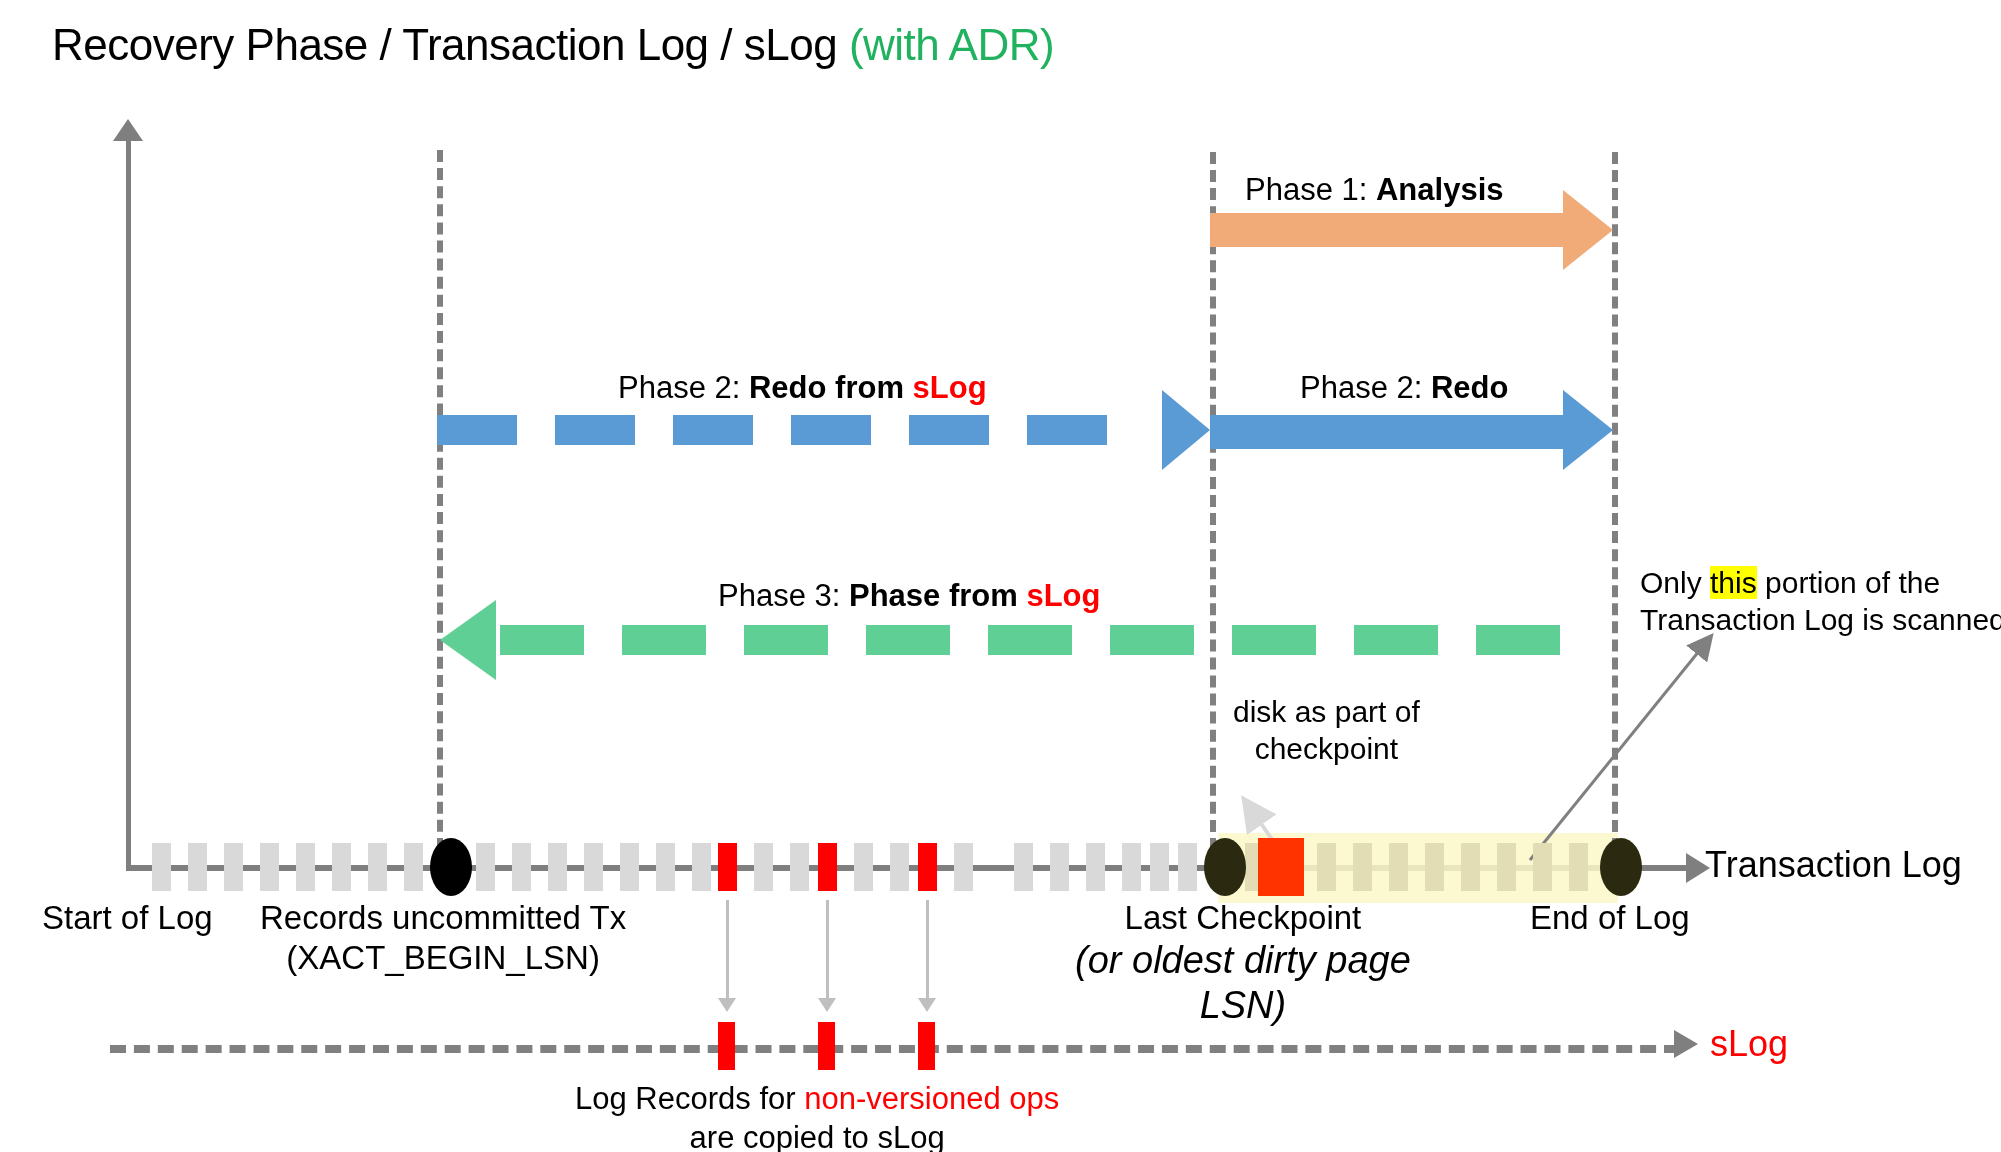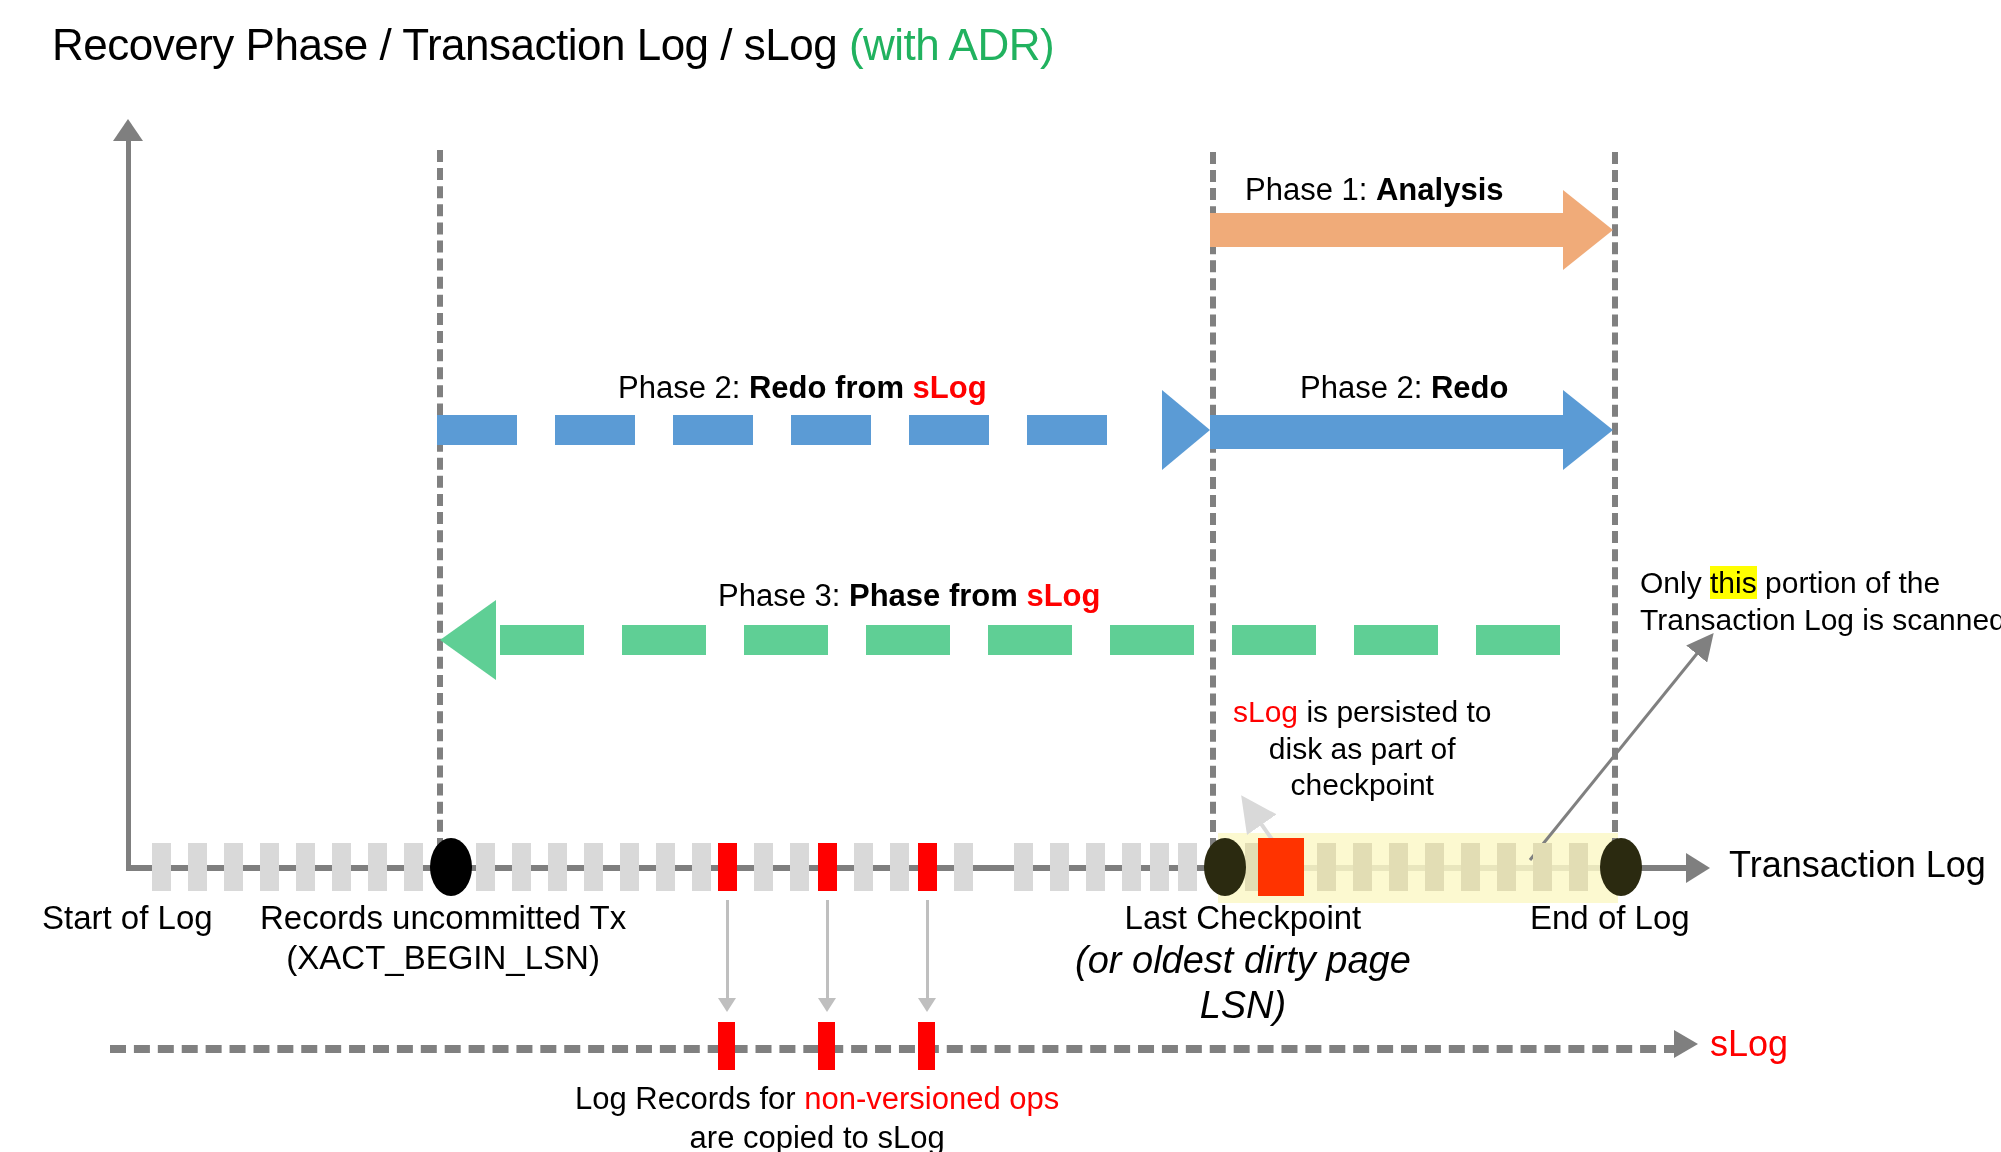--- a/index.html
+++ b/index.html
@@ -67,21 +67,21 @@
   .lr.orange{top:838px;width:46px;height:58px;background:#ff3300;}
   .dot{position:absolute;top:838px;width:42px;height:58px;border-radius:50%;background:#000;}
   .dot.dim{background:#2b2a10;}
   
   .cap{position:absolute;font-size:33px;text-align:center;line-height:1.2;white-space:nowrap;}
   .cap i{font-style:italic;font-size:38px;}
   #cap-start{left:42px;top:898px;}
   #cap-oldest{left:260px;top:898px;}
   #cap-ckpt{left:1075px;top:898px;}
   #cap-end{left:1530px;top:898px;}
-  #cap-txlog{left:1705px;top:843px;font-size:36px;margin-left:24px;}
+  #cap-txlog{left:1705px;top:843px;font-size:36px;}
   
   #slog-line{left:110px;top:1045px;width:1570px;height:0;border-top:8px dashed #808080;}
   #slog-head{left:1674px;top:1030px;width:0;height:0;
       border-top:14px solid transparent;border-bottom:14px solid transparent;
       border-left:24px solid #7f7f7f;}
   .slogmark{position:absolute;top:1022px;width:17px;height:48px;background:#ff0000;}
   #cap-slog{left:1710px;top:1022px;font-size:36px;color:#ff0000;}
   #note-copy{left:575px;top:1080px;font-size:31px;text-align:center;line-height:1.25;white-space:nowrap;}
   #note-copy .red{color:#ff0000;}
   
@@ -143,21 +143,20 @@
     <div class="seg" style="left: 366px; width: 84px;"></div>
     <div class="seg" style="left: 488px; width: 84px;"></div>
     <div class="seg" style="left: 610px; width: 84px;"></div>
     <div class="seg" style="left: 732px; width: 84px;"></div>
     <div class="seg" style="left: 854px; width: 84px;"></div>
     <div class="seg" style="left: 976px; width: 84px;"></div>
   </div>
 <div class="abs arrow-head" id="p3-head"></div>
 
 <div class="abs note" id="note-slog">
-  <div><span class="red">sLog</span><span> is persisted to</span></div>
   <div>disk as part of</div>
   <div>checkpoint</div>
 </div>
 
 <div class="abs note" id="note-scan">
   <div><span>Only </span><span class="hl">this</span><span> portion of the</span></div>
   <div>Transaction Log is scanned.</div>
 </div>
 
 <svg class="abs" style="left:0;top:0;width:2001px;height:1152px;pointer-events:none;">

